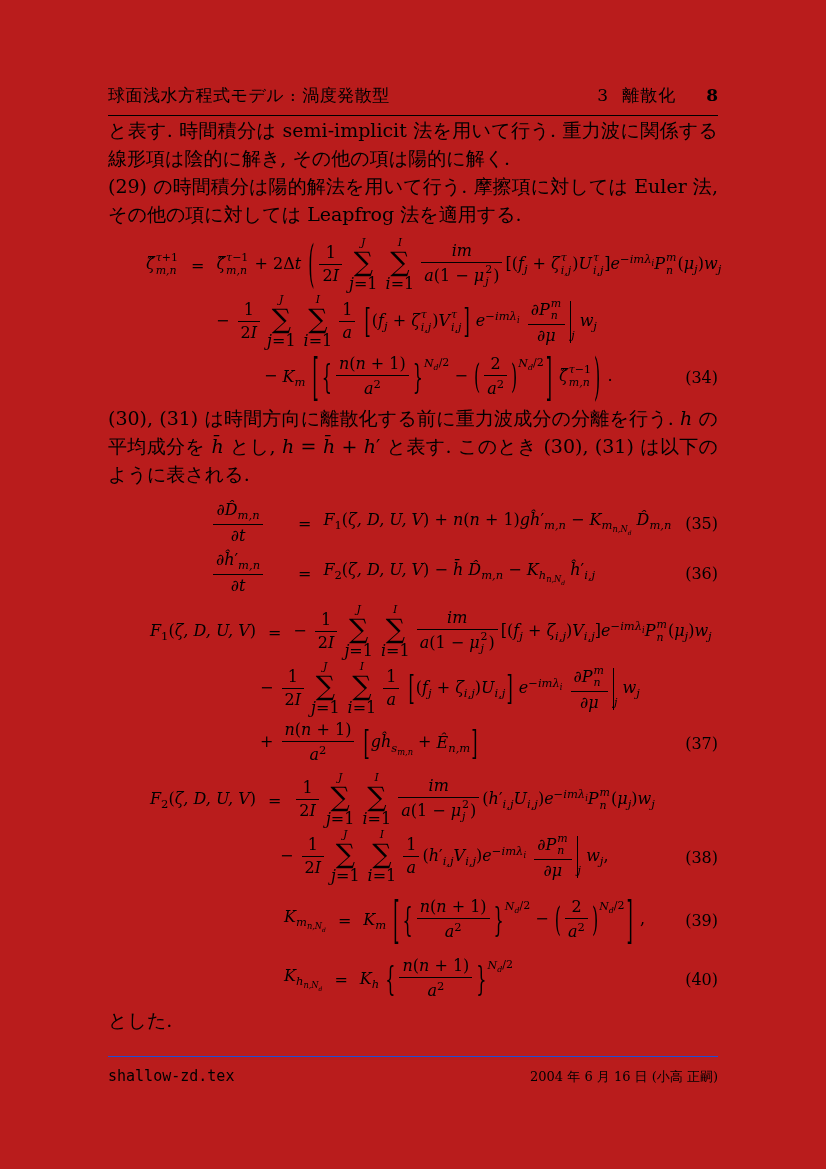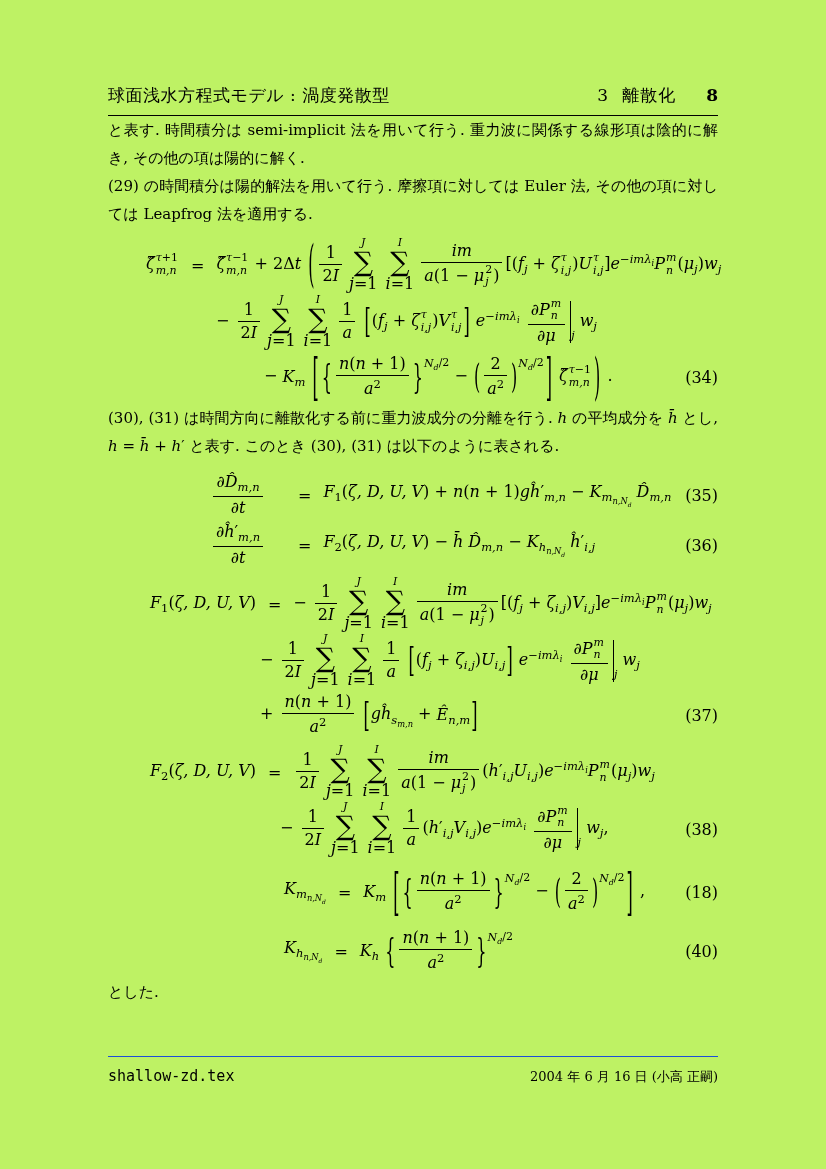--- a/index.html
+++ b/index.html
@@ -1,32 +1,32 @@
 <!DOCTYPE html>
 <html><head>
 <meta charset="utf-8">
 <style>
   html,body{margin:0;padding:0;}
   body{
     width:826px;height:1169px;background:#ffffff;color:#000;
     font-family:"DejaVu Serif","Liberation Serif",serif;
     -webkit-font-smoothing:antialiased;
   }
-  .page{position:relative;width:826px;height:1169px;overflow:hidden;background:#bef264;}
+  .page{position:relative;width:826px;height:1169px;overflow:hidden;background:#b91c1c;}
   .content{position:absolute;left:108px;width:610px;top:0;}
 
   
   .hdr{display:flex;align-items:baseline;padding-top:84px;border-bottom:1px solid #000;padding-bottom:8px;font-size:17px;}
   .hdr .title{flex:1;letter-spacing:0.5px;}
   .hdr .secno{margin-right:14px;}
   .hdr .sectitle{margin-right:30px;letter-spacing:1px;}
   .hdr .pageno{font-weight:bold;}
 
   
-  p.body{font-size:15px;line-height:28px;margin:0;text-align:justify;}
+  p.body{font-size:19px;line-height:28px;margin:0;text-align:justify;}
   .p1{margin-top:28px;}
   .p2{margin-top:20px;}
   .p3{margin-top:16px;}
   .p4{margin-top:8px;}
   .p5{margin-top:12px;}
 
   
   .eqg{margin-top:8px;}
   .eql{display:flex;align-items:center;font-size:16px;white-space:nowrap;}
   .eql i{font-family:"DejaVu Serif","Liberation Serif",serif;}
@@ -205,21 +205,21 @@
             </span><span class="fr"><span class="nu">1</span><span class="de"><i>a</i></span></span>(<i>h</i>′<sub><i>i,j</i></sub><i>V<sub>i,j</sub></i>)<i>e</i><sup>−<i>imλ<sub>i</sub></i></sup> <span class="fr"><span class="nu">∂<i>P</i><span class="ss"><span class="t"><i>m</i></span><span class="b"><i>n</i></span></span></span><span class="de">∂<i>μ</i></span></span><span class="vr"></span><span class="vsub"><i>j</i></span> <i>w<sub>j</sub></i>,</span>
         <span class="num">(38)</span>
       </div>
     </div>
 
     <div class="eqg eq39">
       <div class="eql">
         <span class="lhs"><i>K</i><sub><i>m</i><sub><i>n,N<sub>d</sub></i></sub></sub></span>
         <span class="rel">=</span>
         <span class="rhs"><i>K<sub>m</sub></i> <span class="d3">[</span><span class="d2">{</span><span class="fr"><span class="nu"><i>n</i>(<i>n</i> + 1)</span><span class="de"><i>a</i><sup>2</sup></span></span><span class="d2">}</span><span class="hx"><i>N<sub>d</sub></i>/2</span> − <span class="d2">(</span><span class="fr"><span class="nu">2</span><span class="de"><i>a</i><sup>2</sup></span></span><span class="d2">)</span><span class="hx"><i>N<sub>d</sub></i>/2</span><span class="d3">]</span> ,</span>
-        <span class="num">(18)</span>
+        <span class="num">(39)</span>
       </div>
     </div>
 
     <div class="eqg eq40">
       <div class="eql">
         <span class="lhs"><i>K</i><sub><i>h</i><sub><i>n,N<sub>d</sub></i></sub></sub></span>
         <span class="rel">=</span>
         <span class="rhs"><i>K<sub>h</sub></i> <span class="d2">{</span><span class="fr"><span class="nu"><i>n</i>(<i>n</i> + 1)</span><span class="de"><i>a</i><sup>2</sup></span></span><span class="d2">}</span><span class="hx"><i>N<sub>d</sub></i>/2</span></span>
         <span class="num">(40)</span>
       </div>

